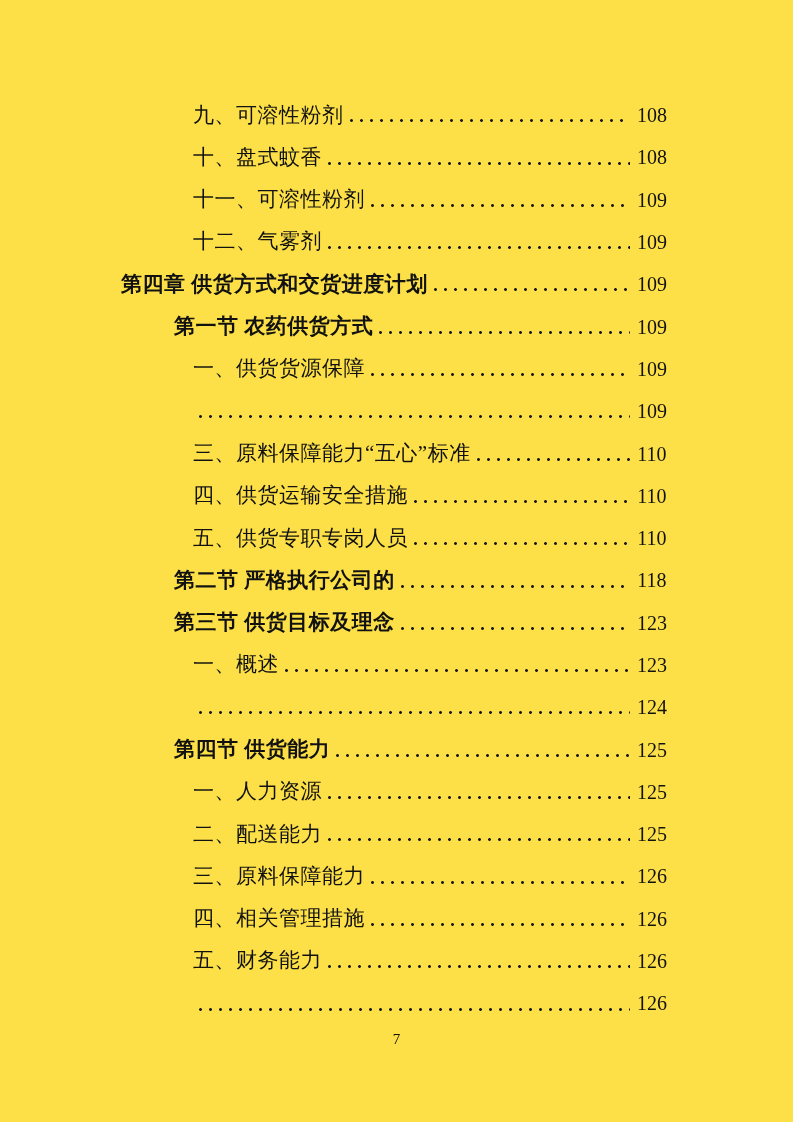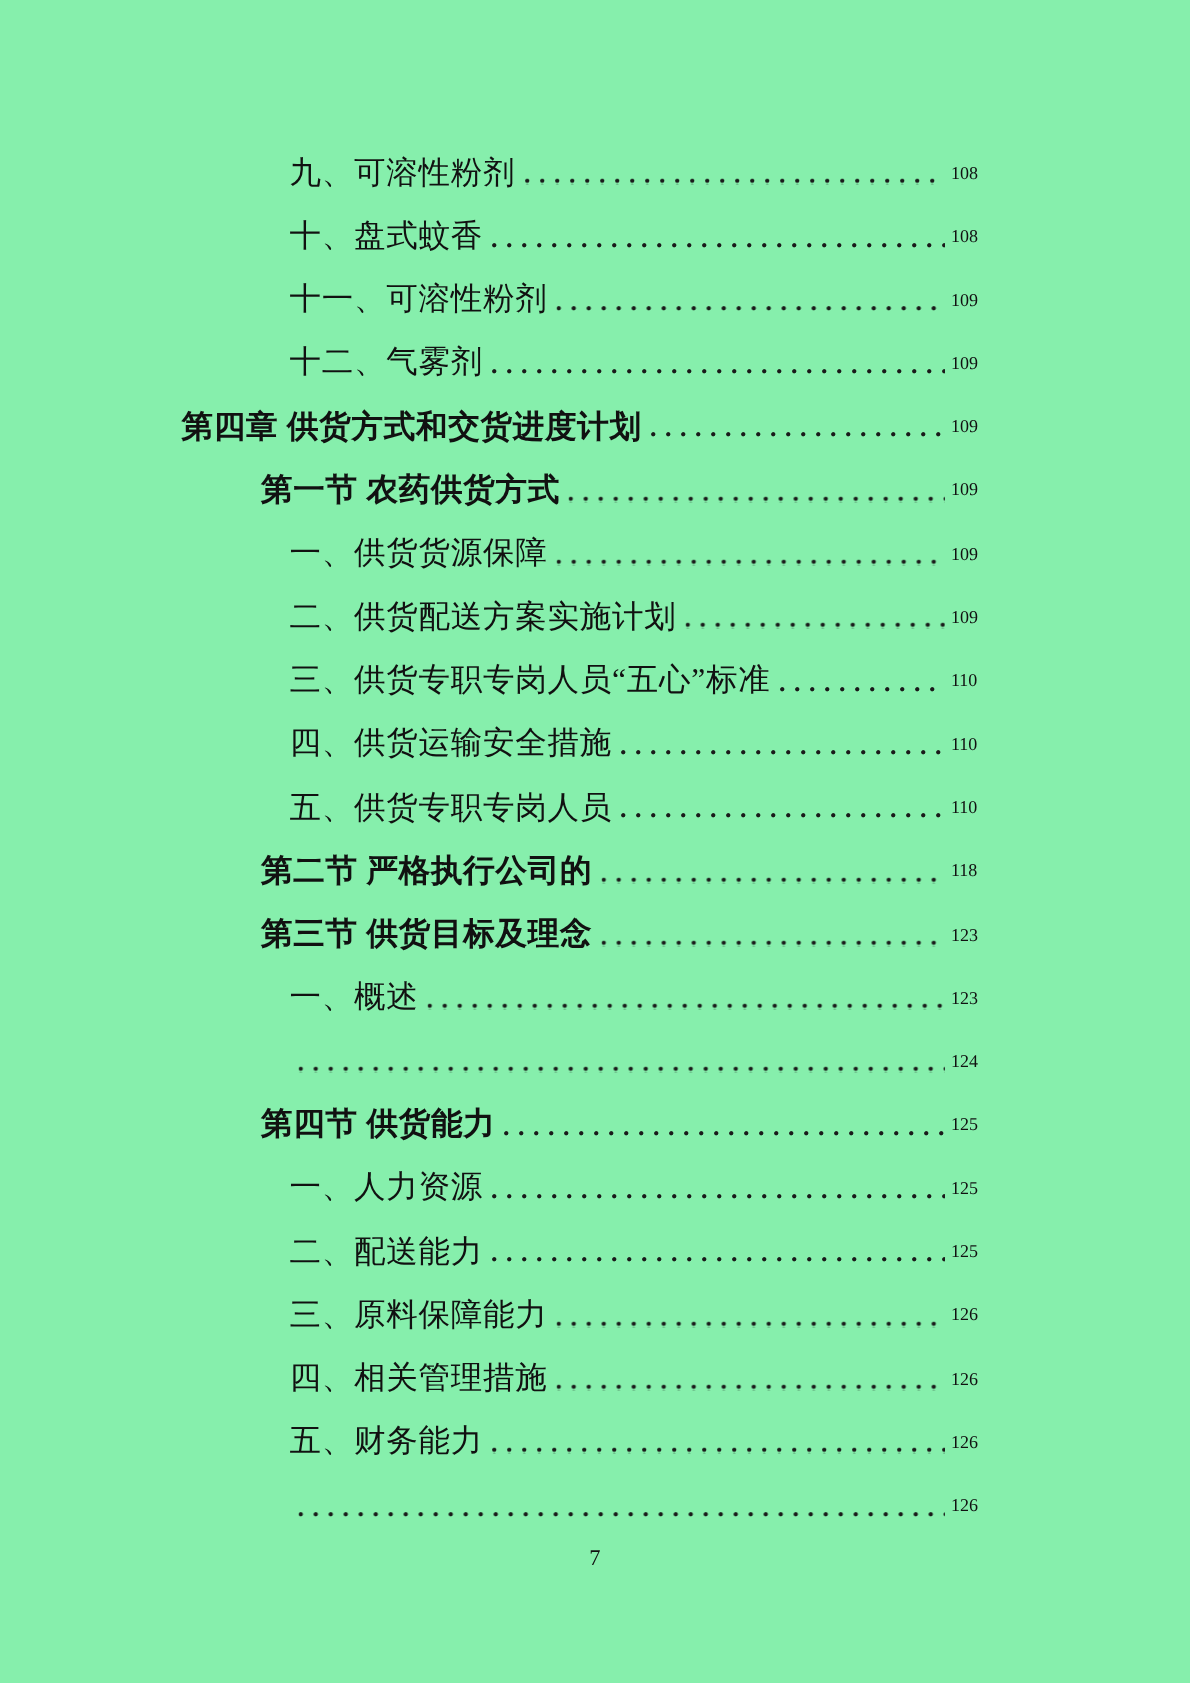--- a/index.html
+++ b/index.html
@@ -11,21 +11,21 @@
     width: 793px;
     height: 1122px;
     position: relative;
     overflow: hidden;
     font-family: "Liberation Serif", "DejaVu Serif", serif;
     color: #111111;
   }
   .page {
     position: absolute;
     inset: 0;
-    background: #86efac;
+    background: #fde047;
   }
   .toc {
     position: absolute;
     left: 121px;
     right: 123px;
     top: 94px;
   }
   .toc-row {
     height: 42.3px;
     display: flex;
@@ -56,23 +56,23 @@
     margin: 0 4px 13px 6px;
     background-image: radial-gradient(circle at 1.5px 1.5px, #1a1a1a 1.1px, transparent 1.7px);
     background-size: 10px 4px;
     background-repeat: repeat-x;
     background-position: left bottom;
     min-width: 10px;
   }
   .entry-page {
     font-family: "Liberation Serif", "DejaVu Serif", serif;
     font-weight: normal;
-    font-size: 12px;
+    font-size: 20px;
     min-width: 36px;
-    text-align: left;
+    text-align: center;
     white-space: nowrap;
   }
   .toc-row.level-chapter .entry-page,
   .toc-row.level-section .entry-page {
     font-weight: normal;
   }
   .footer-page-number {
     position: absolute;
     left: 0;
     right: 0;
@@ -118,26 +118,25 @@
       <span class="entry-label">第一节 农药供货方式</span>
       <span class="leader"></span>
       <span class="entry-page">109</span>
     </div>
       <div class="toc-row level-item">
       <span class="entry-label">一、供货货源保障</span>
       <span class="leader"></span>
       <span class="entry-page">109</span>
     </div>
       <div class="toc-row level-item">
-      <span class="entry-label">二、供货配送方案实施计划</span>
-      <span class="leader"></span>
-      <span class="entry-page">109</span>
-    </div>
-      <div class="toc-row level-item">
-      <span class="entry-label">三、供货专职专岗人员“五心”标准</span>
+      <span class="leader"></span>
+      <span class="entry-page">109</span>
+    </div>
+      <div class="toc-row level-item">
+      <span class="entry-label">三、原料保障能力“五心”标准</span>
       <span class="leader"></span>
       <span class="entry-page">110</span>
     </div>
       <div class="toc-row level-item">
       <span class="entry-label">四、供货运输安全措施</span>
       <span class="leader"></span>
       <span class="entry-page">110</span>
     </div>
       <div class="toc-row level-item">
       <span class="entry-label">五、供货专职专岗人员</span>

